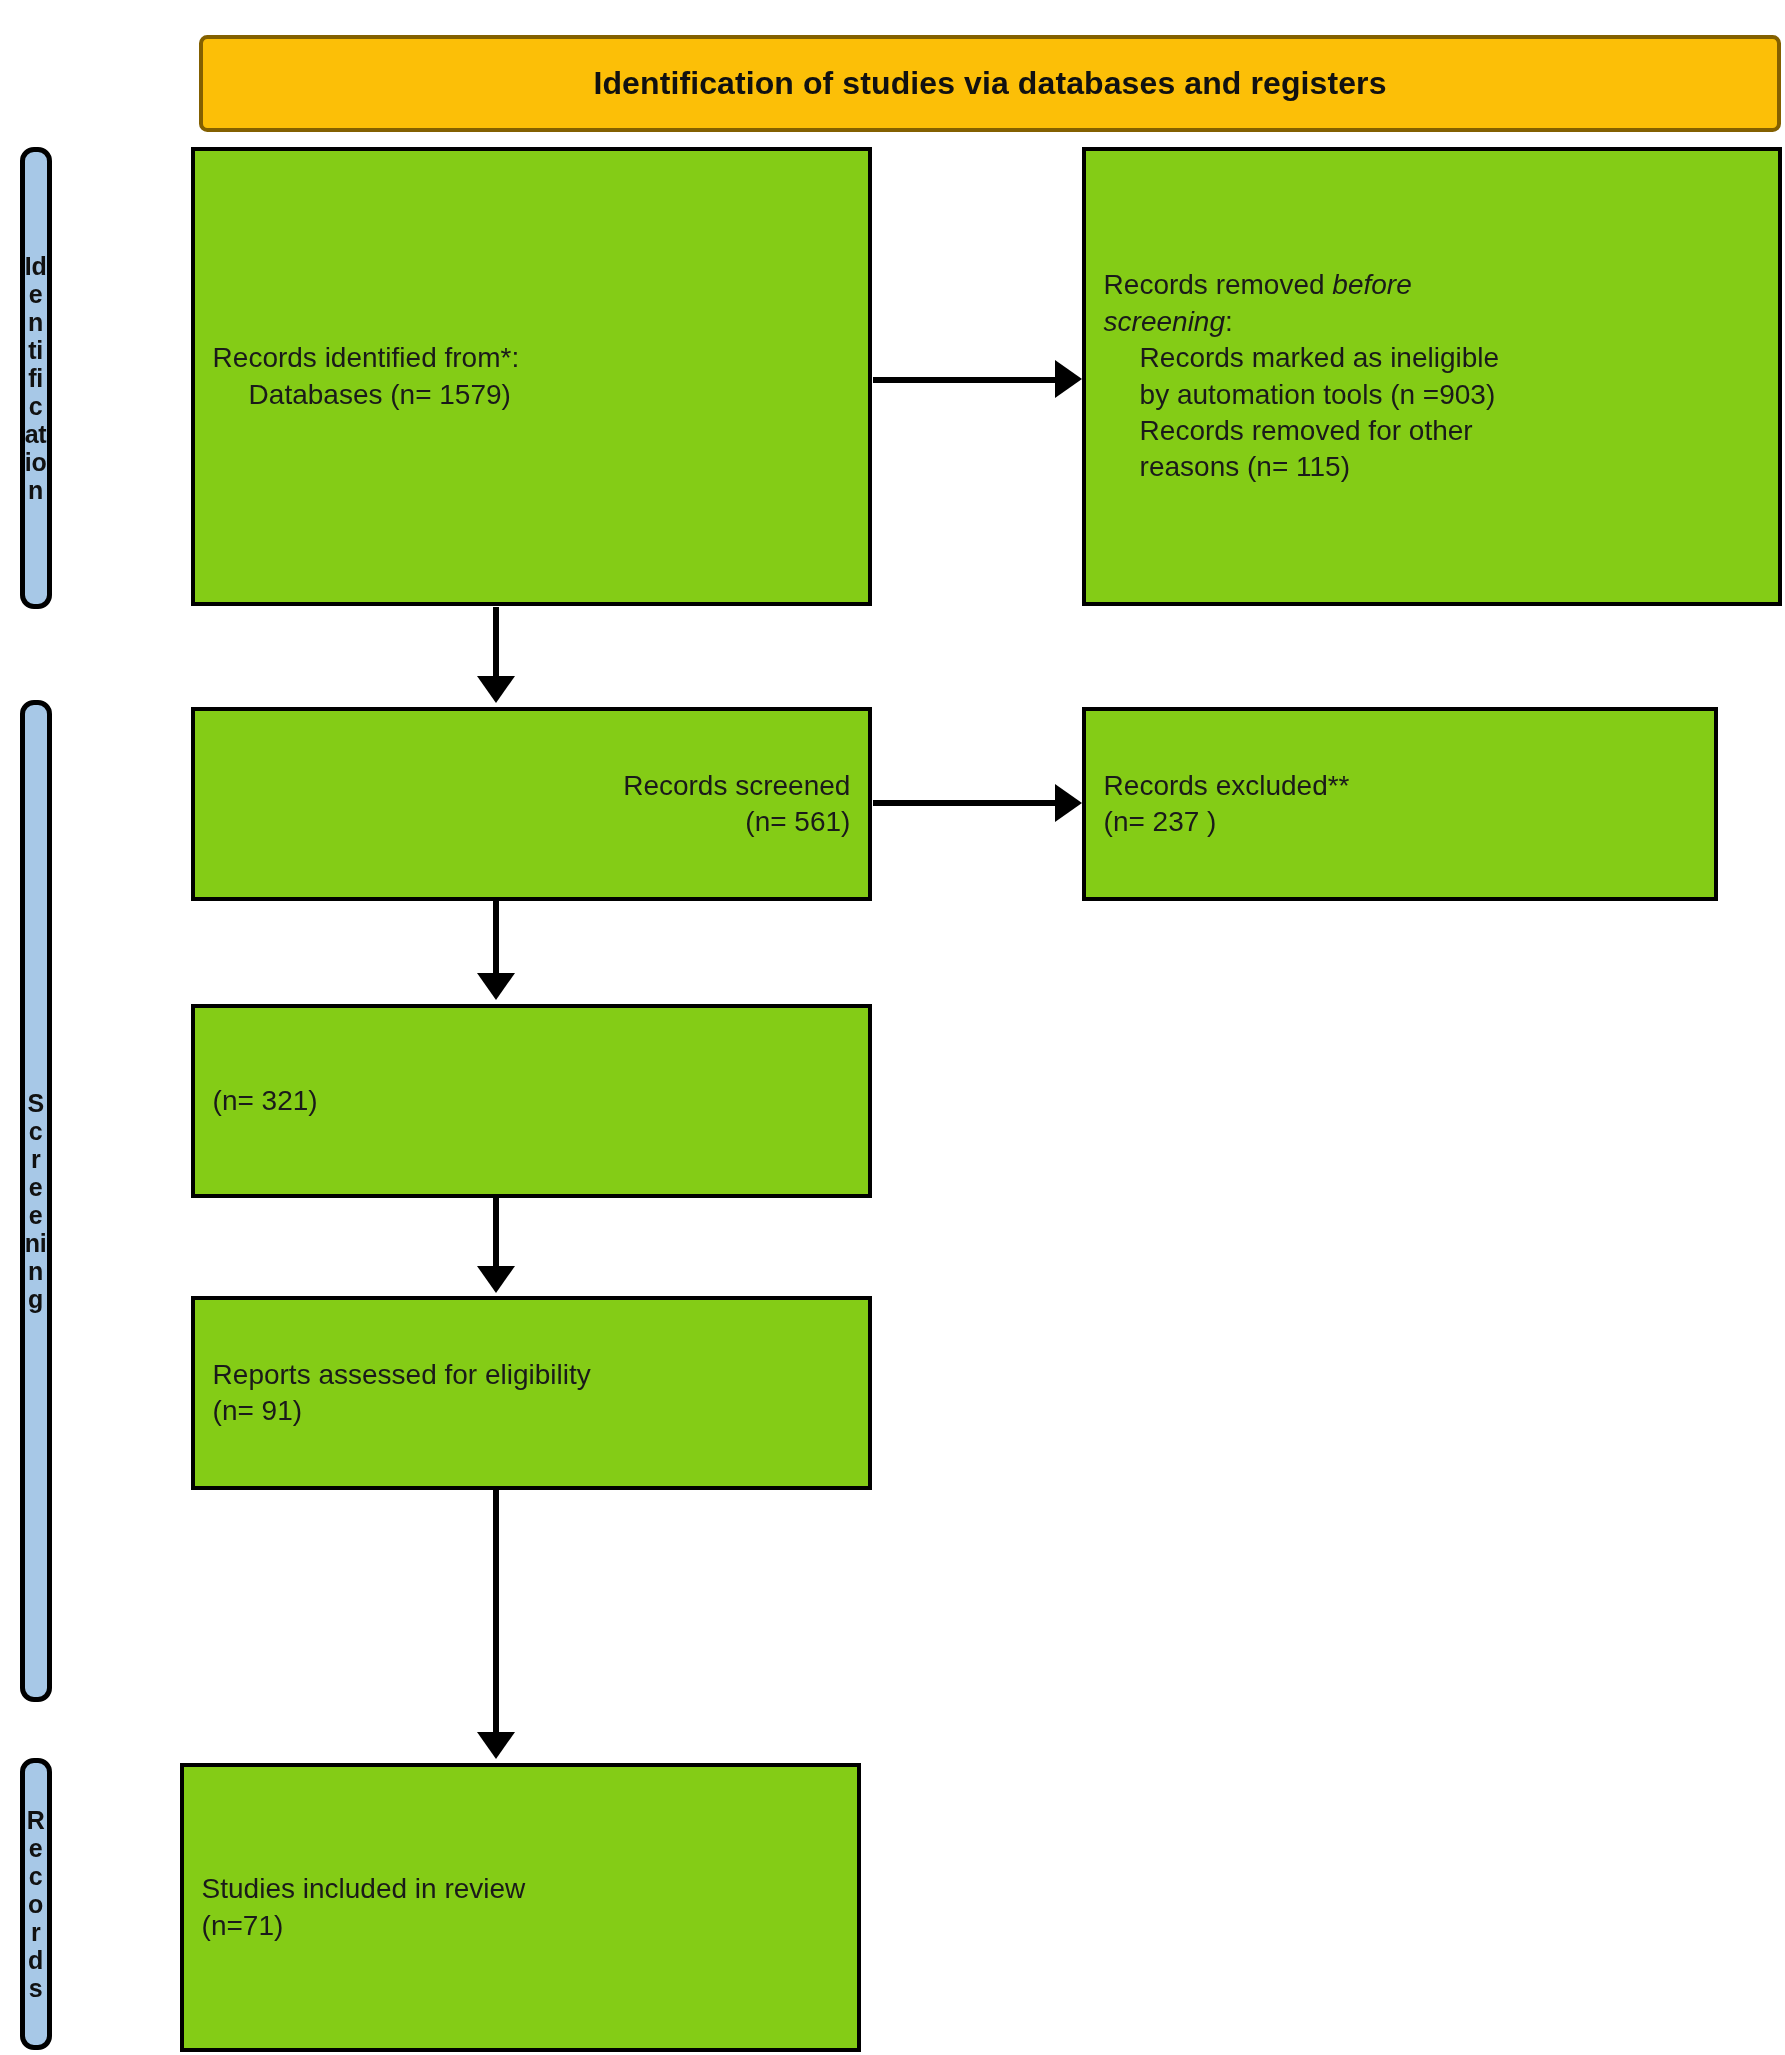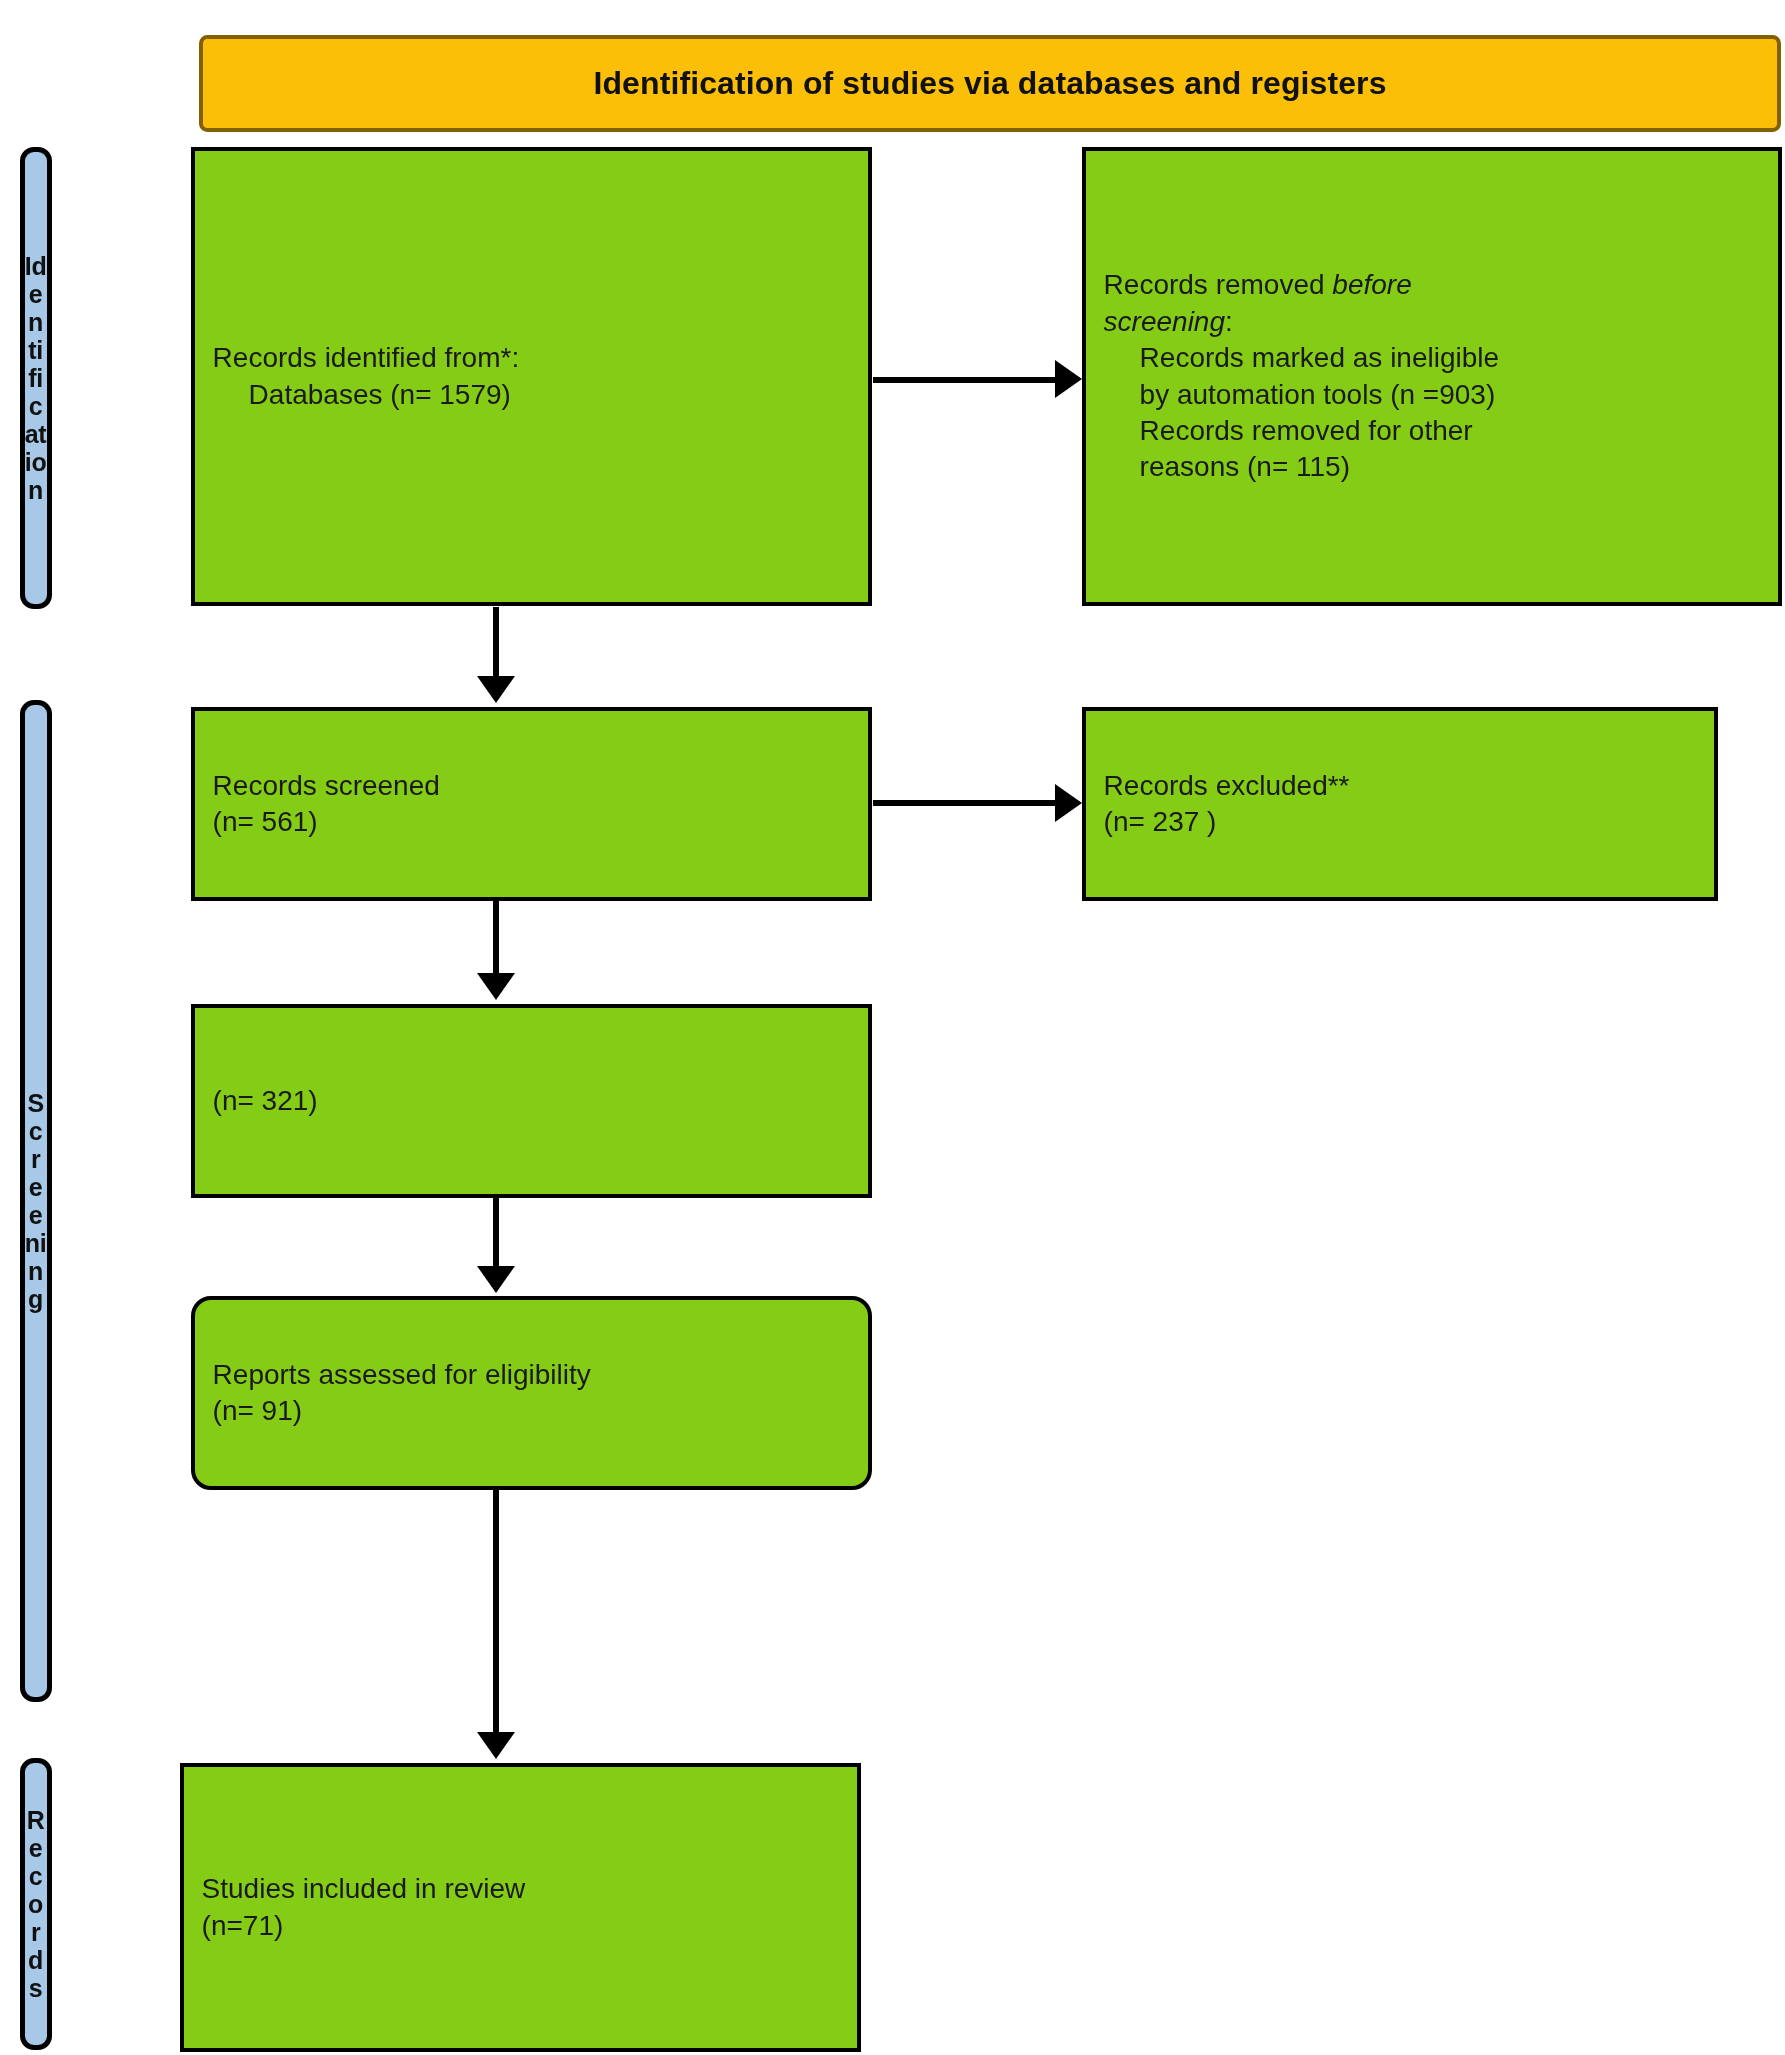--- a/index.html
+++ b/index.html
@@ -103,35 +103,35 @@
 
   <div class="fbox" style="left:1082px;top:147px;width:700px;height:459px;">
     <p><span>Records removed </span><span class="ital">before</span></p>
     <p><span class="ital">screening</span><span>:</span></p>
     <p class="indent2">Records marked as ineligible</p>
     <p class="indent2">by automation tools (n =903)</p>
     <p class="indent2">Records removed for other</p>
     <p class="indent2">reasons (n= 115)</p>
   </div>
 
-  <div class="fbox" style="left:191px;top:707px;width:681px;height:194px;">
+  <div class="fbox" style="left:191px;top:707px;width:681px;height:194px;align-items:flex-end;">
     <p>Records screened</p>
     <p>(n= 561)</p>
   </div>
 
   <div class="fbox" style="left:1082px;top:707px;width:636px;height:194px;">
     <p>Records excluded**</p>
     <p>(n= 237 )</p>
   </div>
 
   <div class="fbox" style="left:191px;top:1004px;width:681px;height:194px;">
     <p>(n= 321)</p>
   </div>
 
-  <div class="fbox" style="left:191px;top:1296px;width:681px;height:194px;border-radius:20px;">
+  <div class="fbox" style="left:191px;top:1296px;width:681px;height:194px;">
     <p>Reports assessed for eligibility</p>
     <p>(n= 91)</p>
   </div>
 
   <div class="fbox" style="left:180px;top:1763px;width:681px;height:289px;">
     <p>Studies included in review</p>
     <p>(n=71)</p>
   </div>
 
   <div class="hline" style="left:873px;top:377px;width:184px;"></div>

